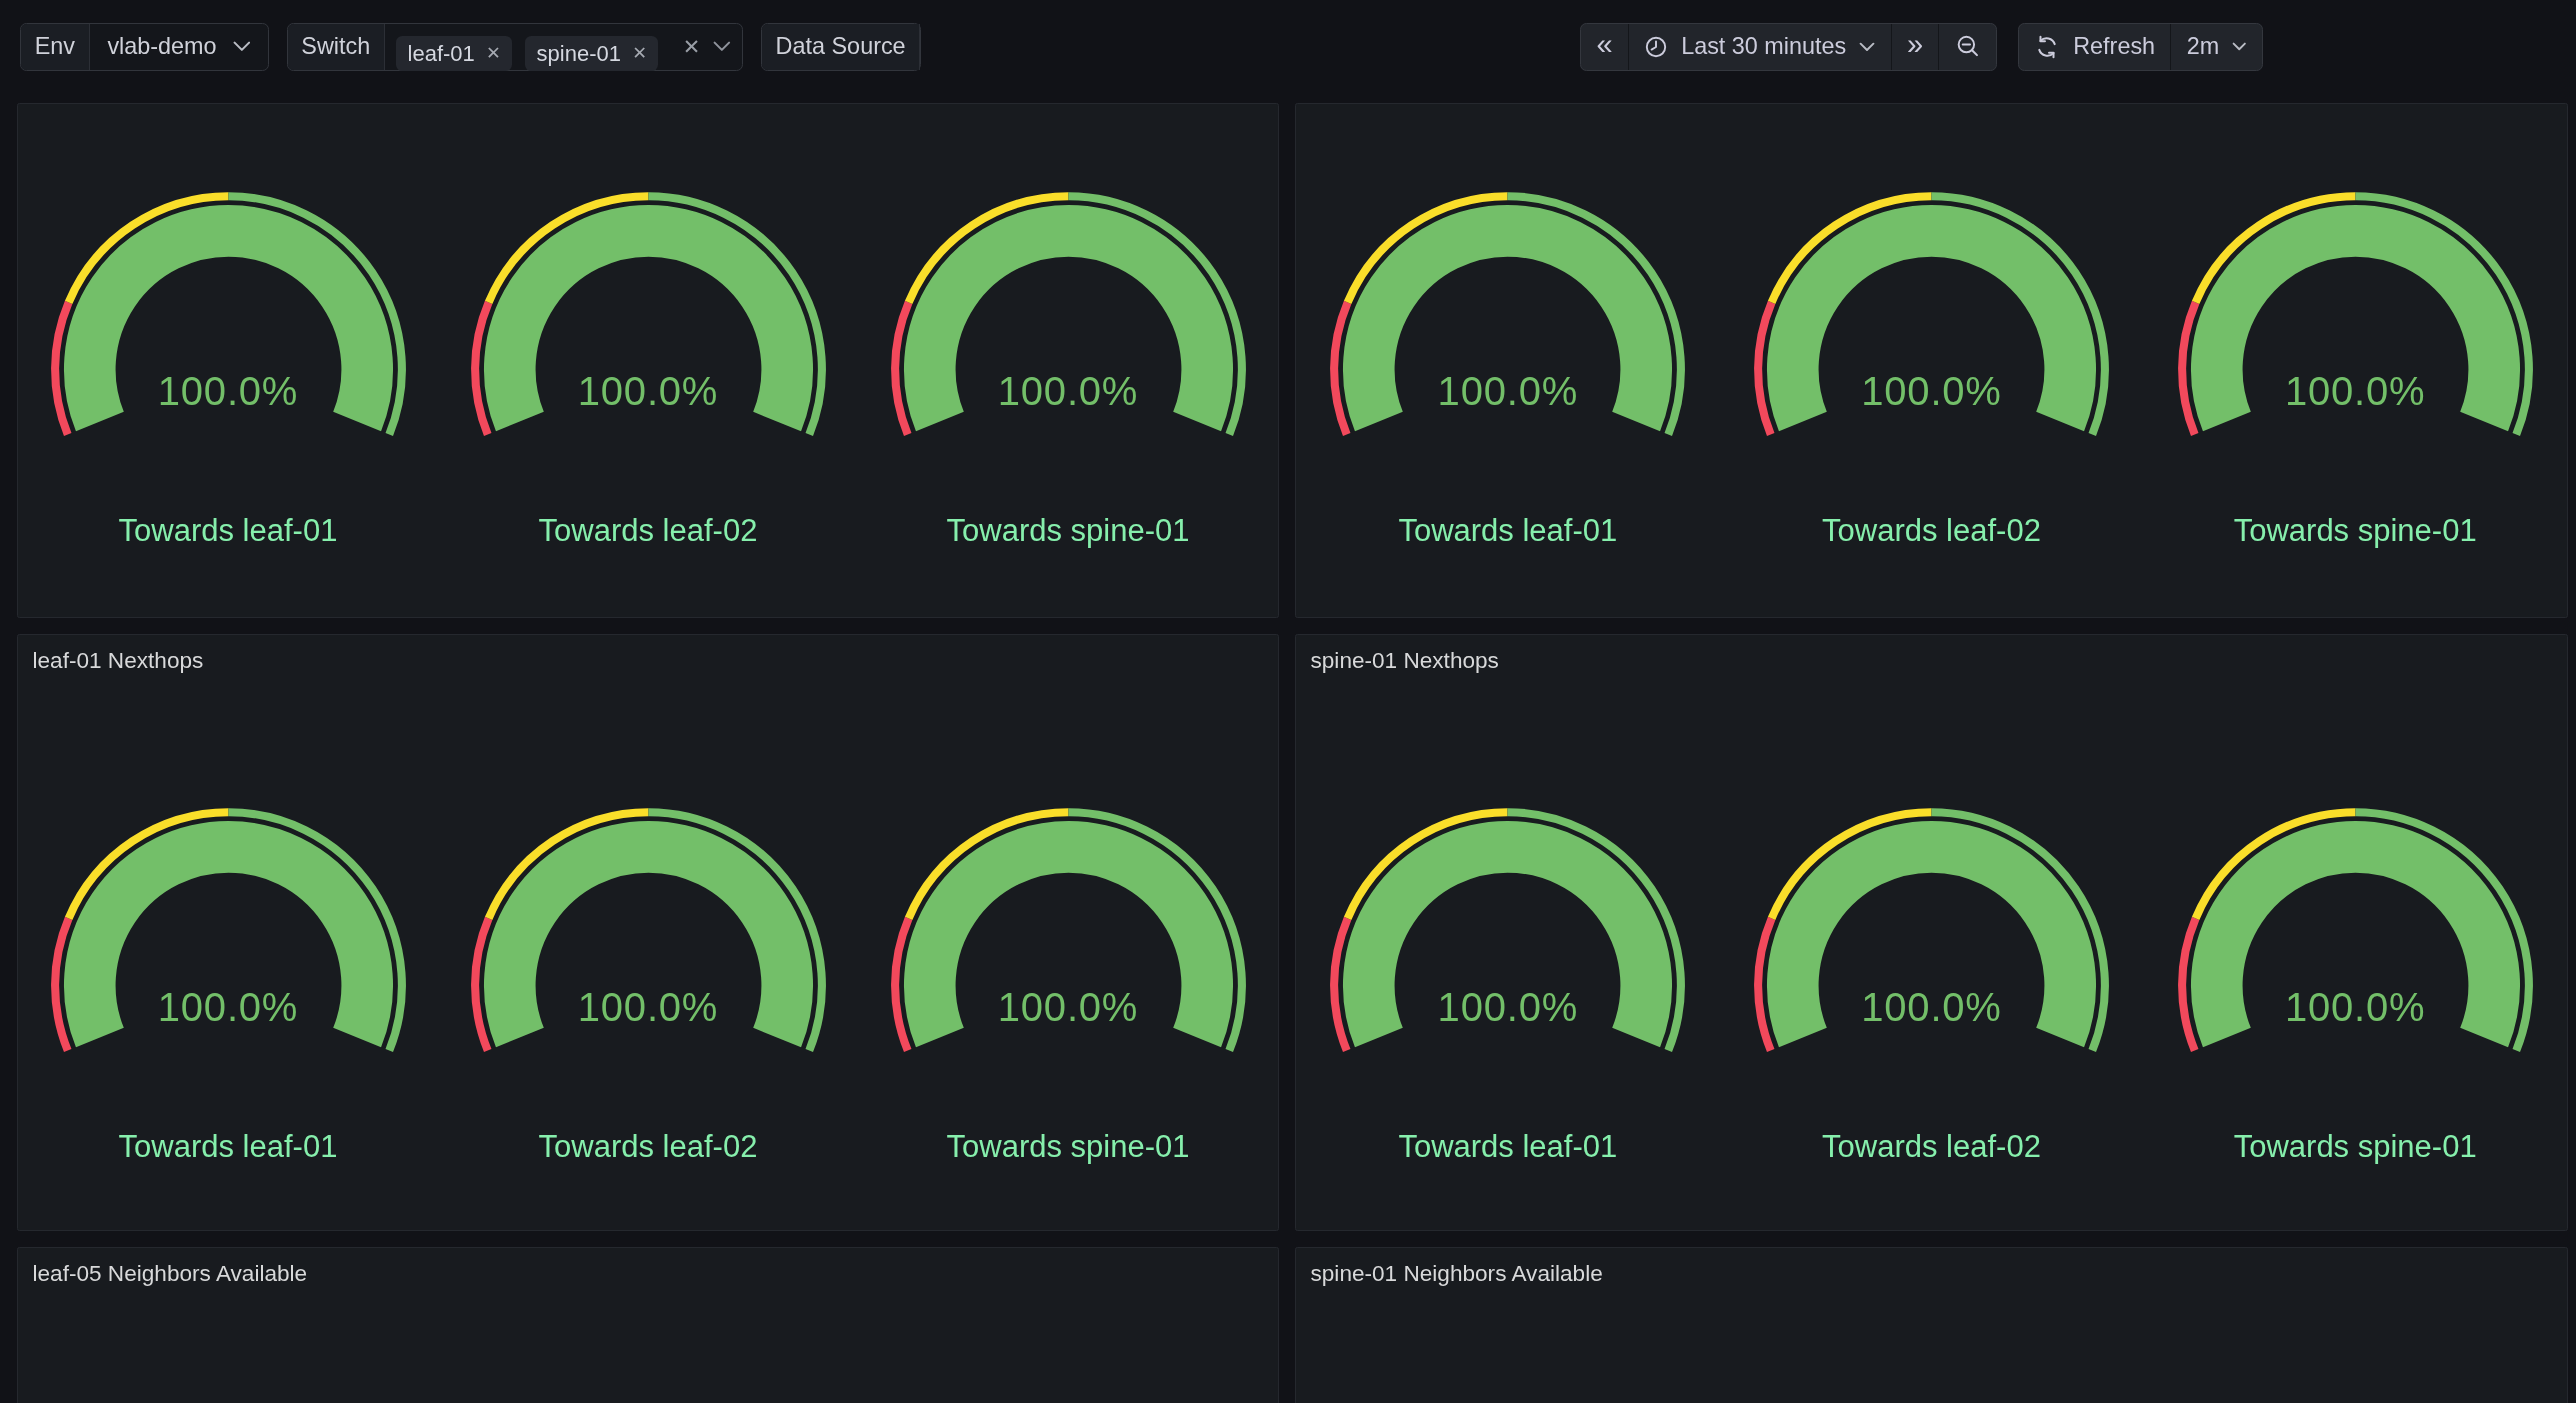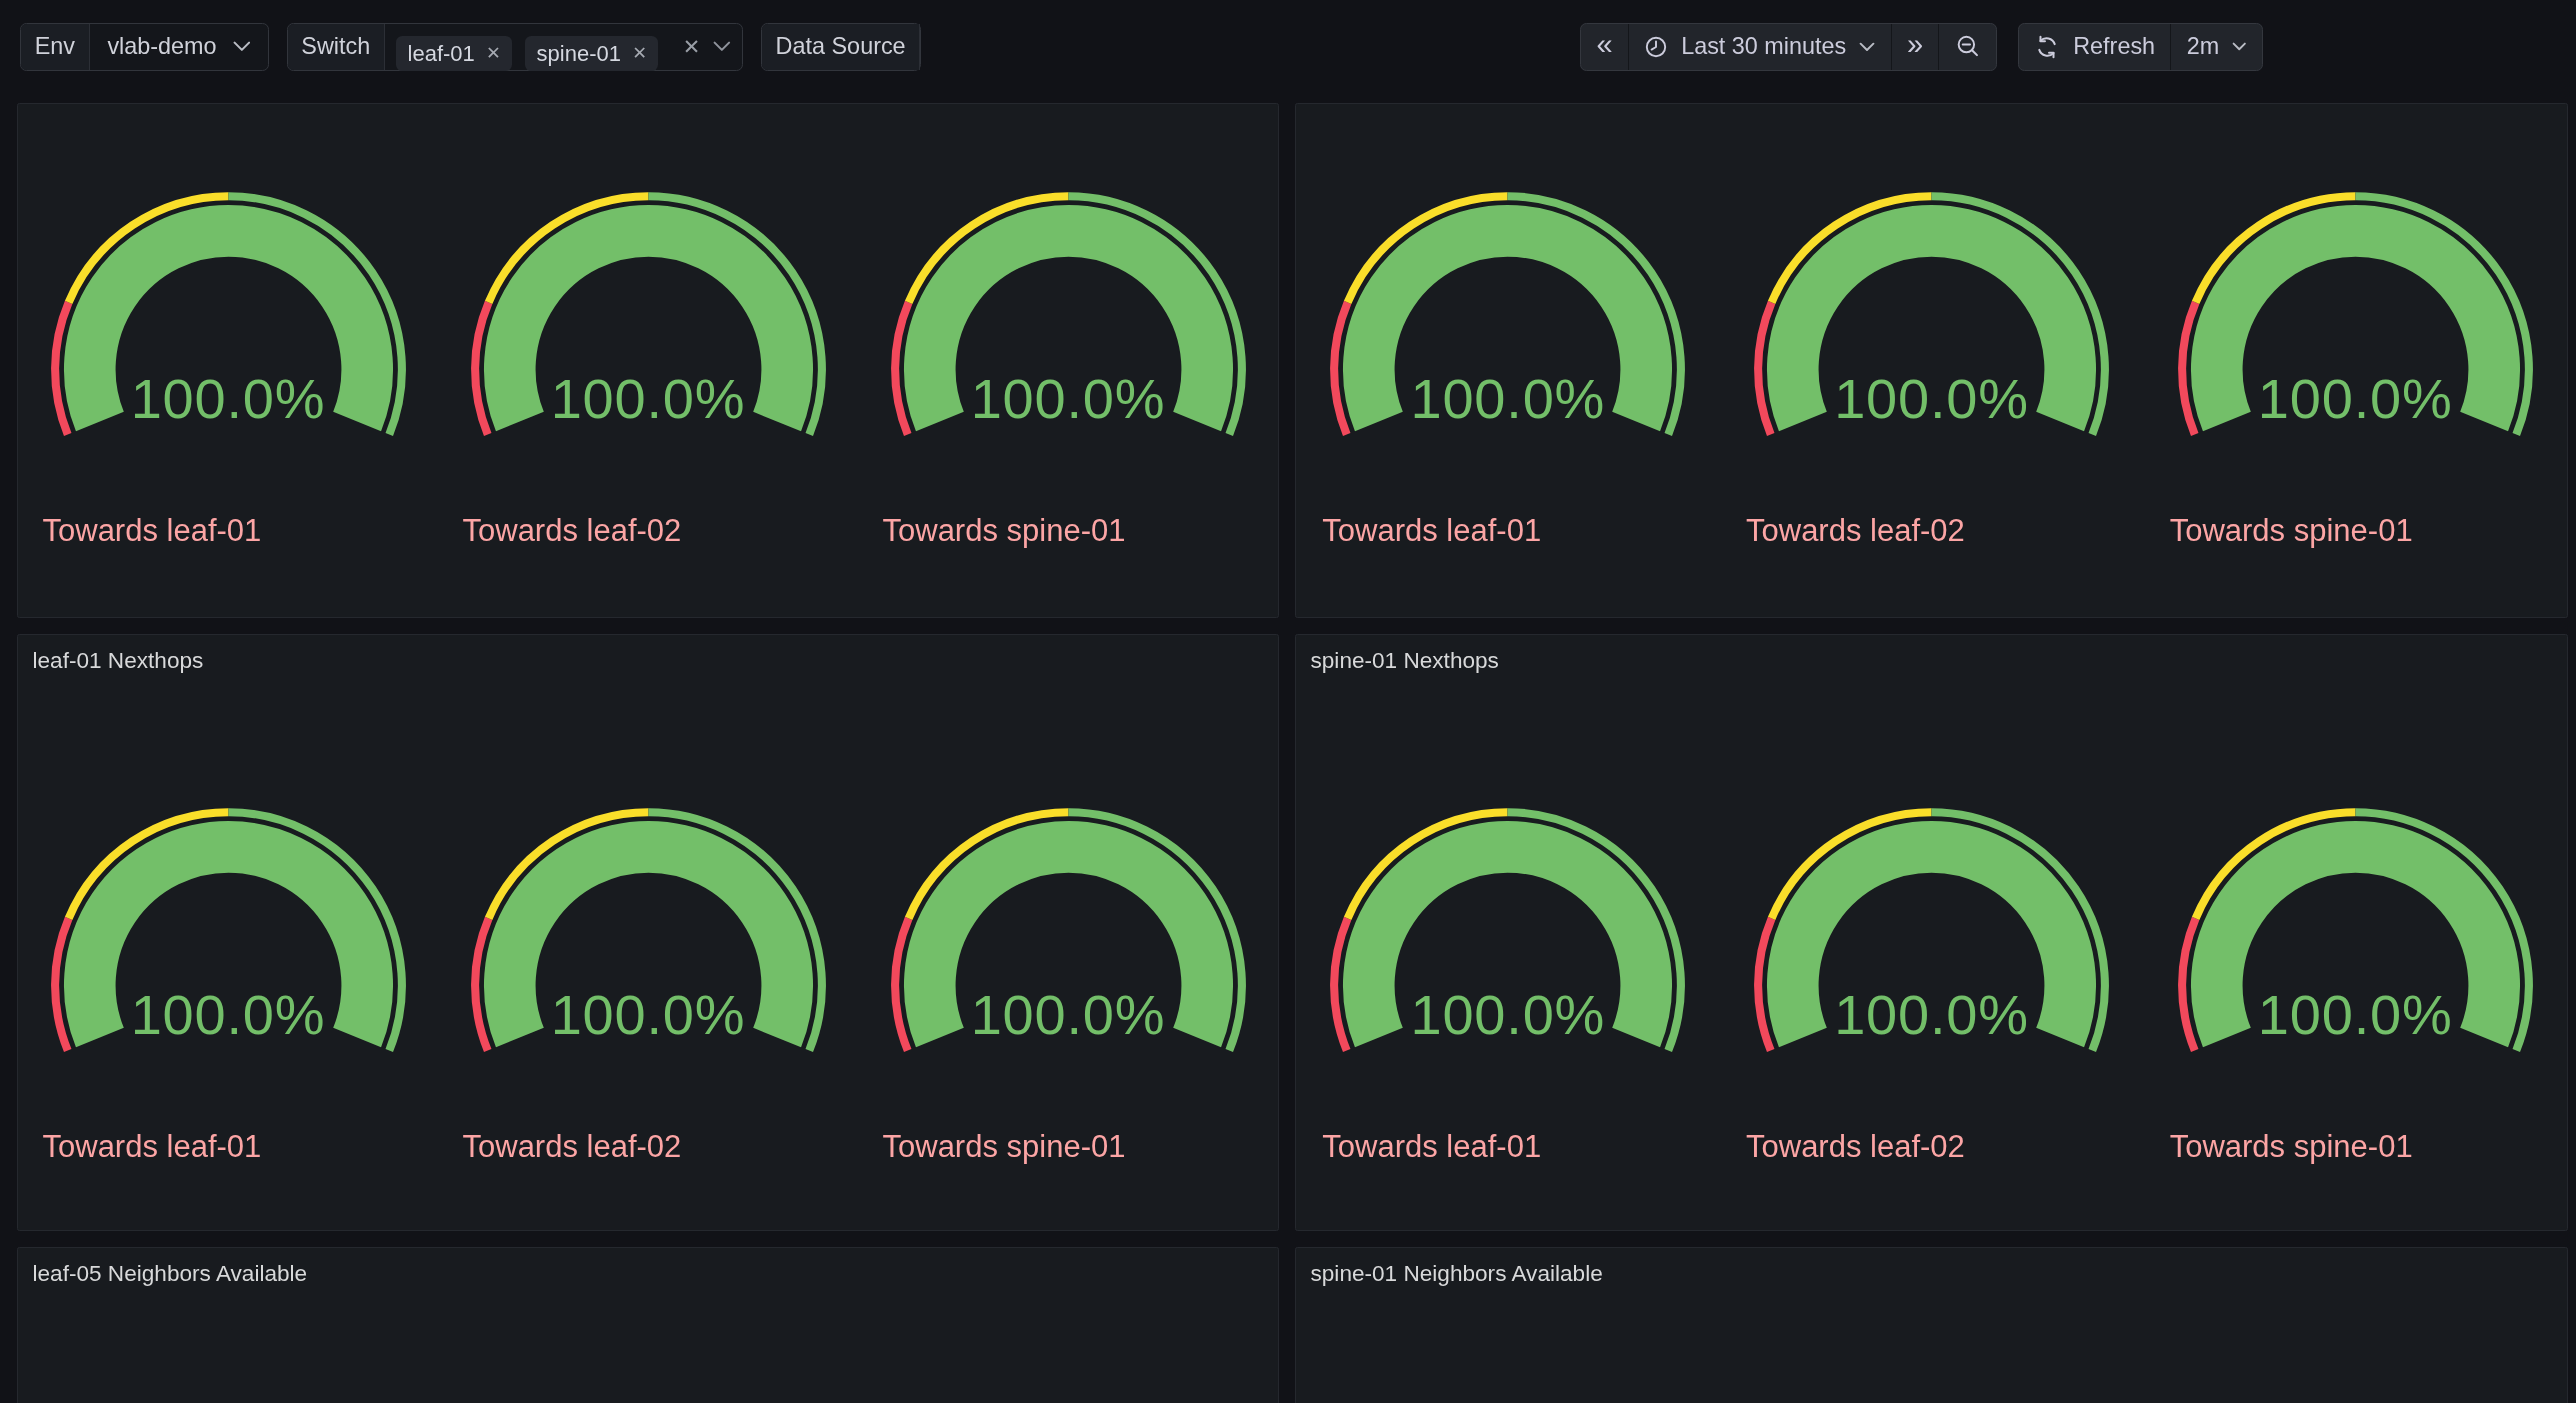--- a/index.html
+++ b/index.html
@@ -36,22 +36,22 @@
   .panel{background:#181b1f;border:0.8px solid #25282e;border-radius:2.4px;
     box-sizing:border-box;overflow:hidden;}
   .panel-header{height:32px;padding:13px 14.5px 0;font-size:22.6px;font-weight:500;color:#d8d9da;}
   .gauges{display:flex;}
   .row1 .gauges{padding-top:35px;}
   .row2 .gauges{padding-top:120px;}
   .gauge-cell{flex:1;display:flex;justify-content:center;}
   .gauge{position:relative;width:371px;}
   .gauge svg{display:block;}
   .gauge-value{position:absolute;left:0;top:187px;width:371px;text-align:center;
-    font-size:56px;line-height:1;letter-spacing:0.8px;}
-  .gauge-label{margin-top:74px;text-align:left;font-size:31px;line-height:35px;color:#fca5a5;}
+    font-size:40px;line-height:1;letter-spacing:0.8px;}
+  .gauge-label{margin-top:74px;text-align:center;font-size:31px;line-height:35px;color:#86efac;}
   .icon{display:block;}
 </style>
 </head>
 <body>
 
 <div class="toolbar">
 
   <div class="var-controls">
 
     <div class="var-group">

